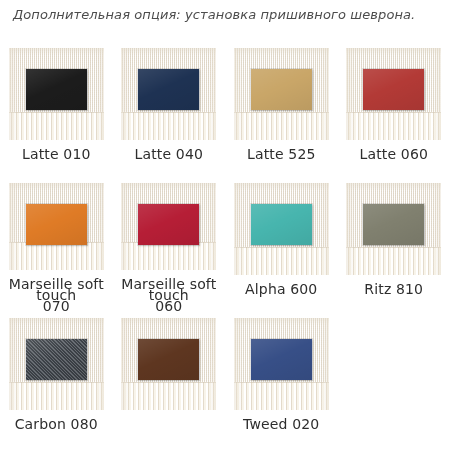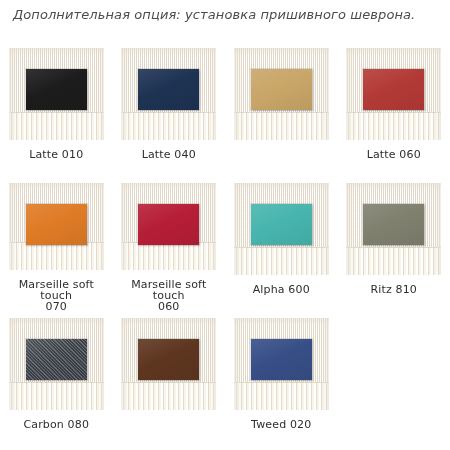--- a/index.html
+++ b/index.html
@@ -148,21 +148,21 @@
     inset: 0;
     background: linear-gradient(155deg, rgba(255,255,255,0.10) 0%, rgba(255,255,255,0) 45%, rgba(0,0,0,0.07) 100%);
   }
 
   
   .label {
     margin-top: 9px;
     width: 108px;
     text-align: center;
     font-family: "DejaVu Sans", sans-serif;
-    font-size: 11px;
+    font-size: 14px;
     line-height: 11px;
     color: #2e2e2e;
     letter-spacing: 0.15px;
     white-space: pre-line;
   }
 </style>
 </head>
 <body>
 
 <div id="page">
@@ -194,20 +194,21 @@
       </div>
       <div class="cell">
         <div class="panel">
           <div class="body"></div>
           <div class="cuff"></div>
           <div class="patch" style="background-color: rgb(201, 166, 104);">
             <div class="gloss"></div>
           </div>
           <div class="shade"></div>
         </div>
+        <div class="label">Latte 525</div>
       </div>
       <div class="cell">
         <div class="panel">
           <div class="body"></div>
           <div class="cuff"></div>
           <div class="patch" style="background-color: rgb(179, 58, 54);">
             <div class="gloss"></div>
           </div>
           <div class="shade"></div>
         </div>

